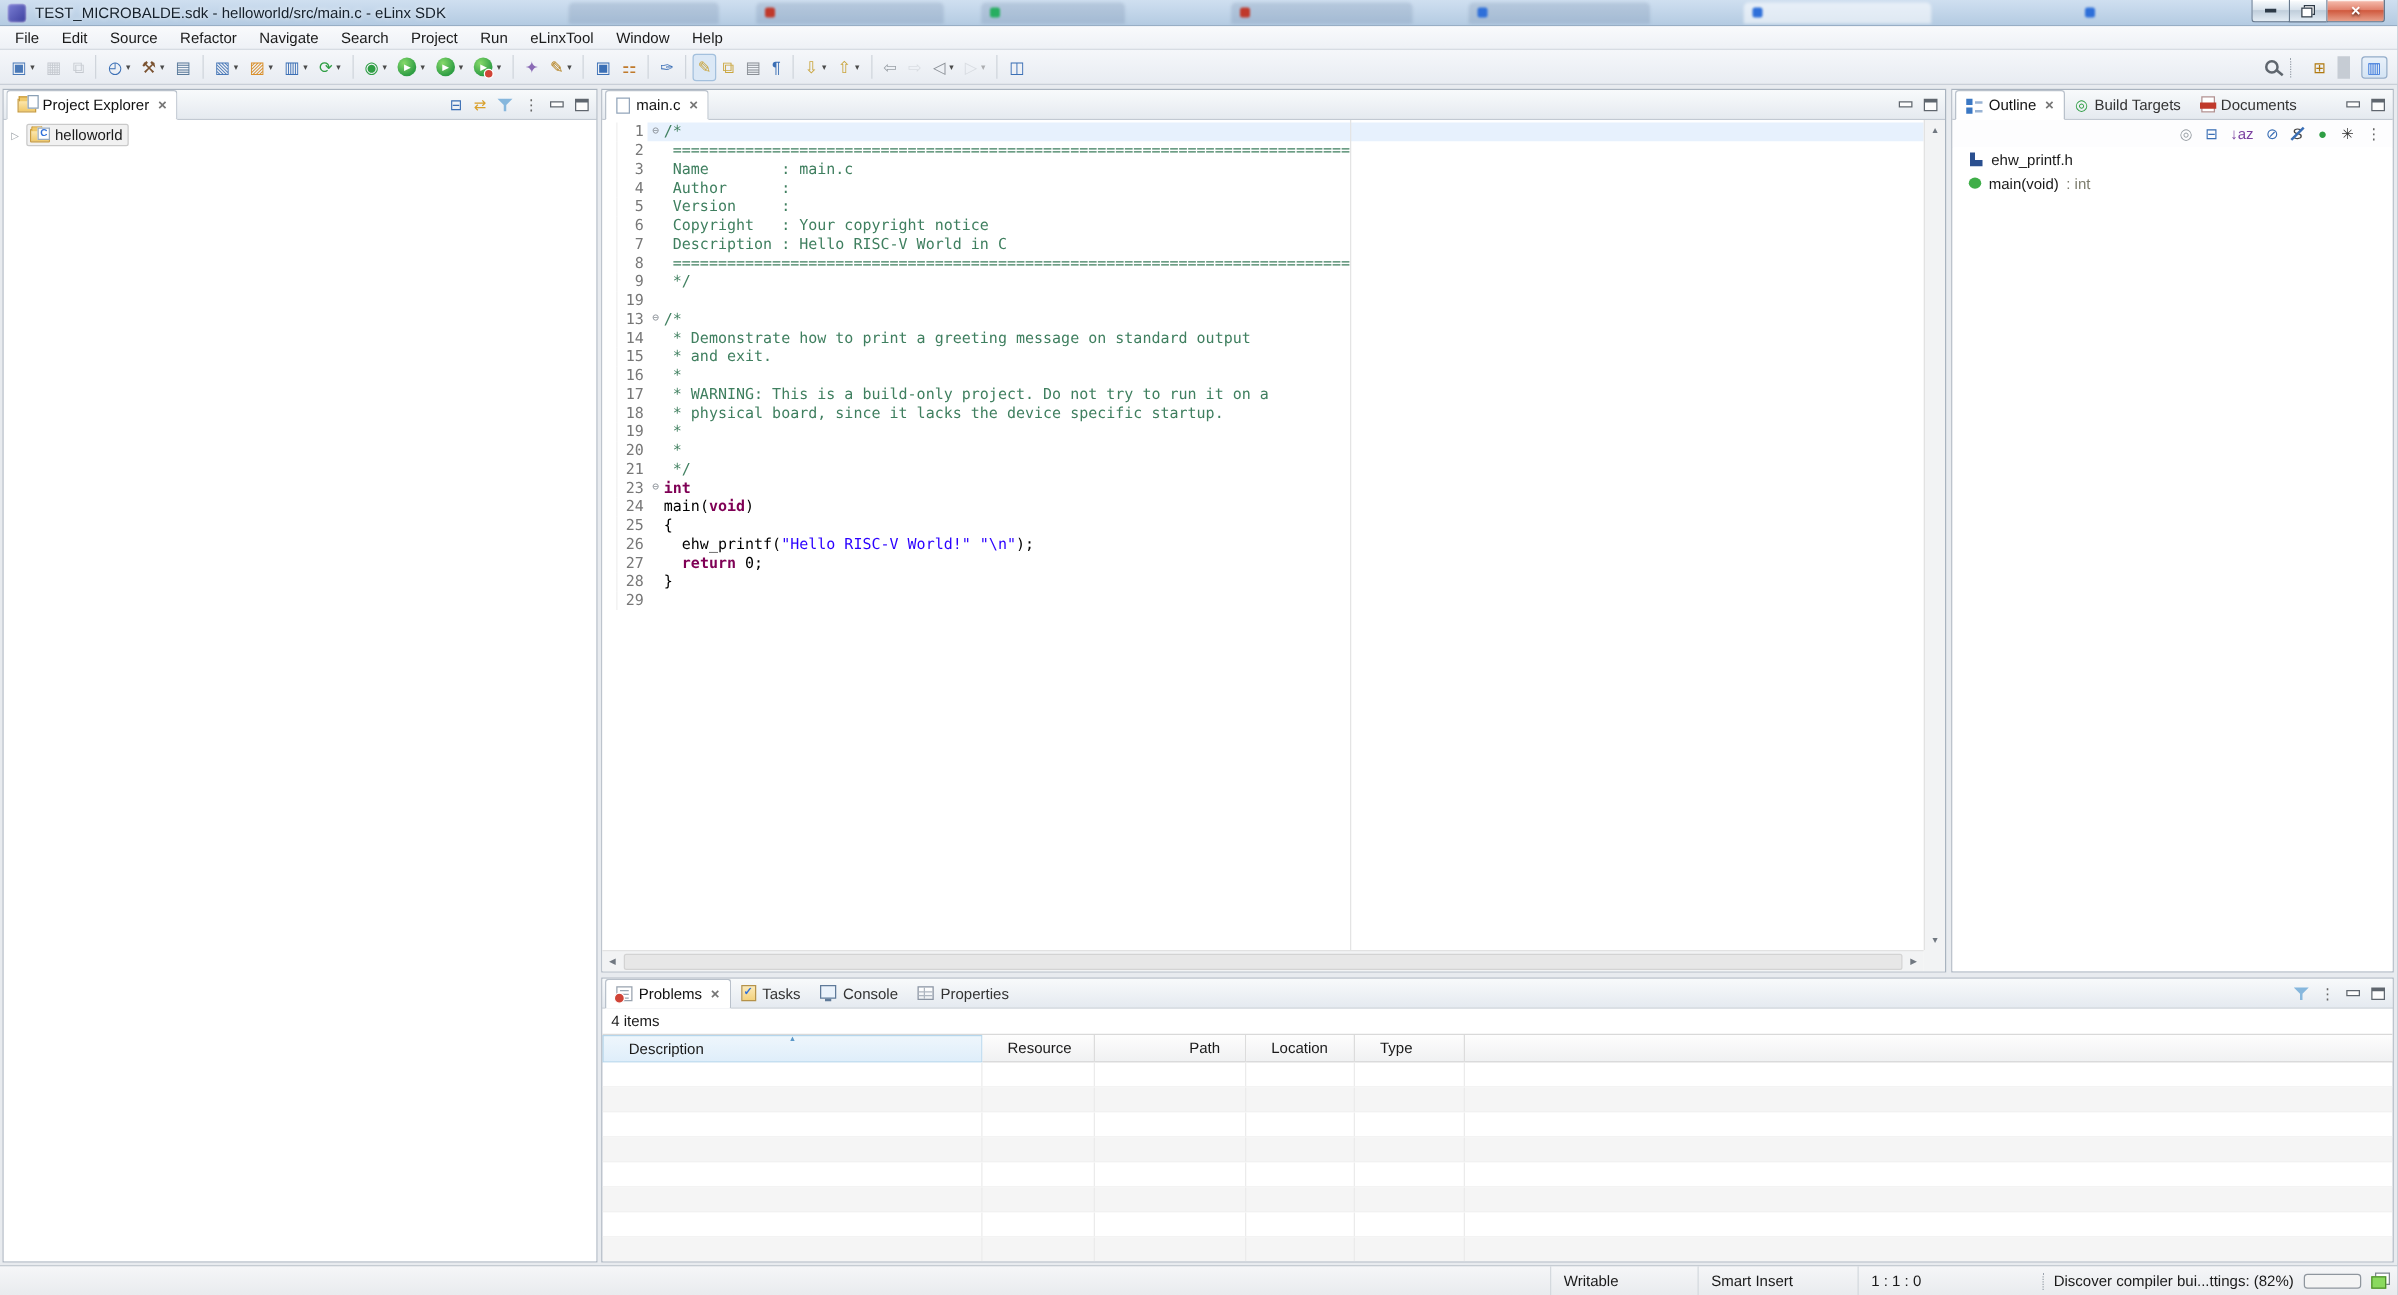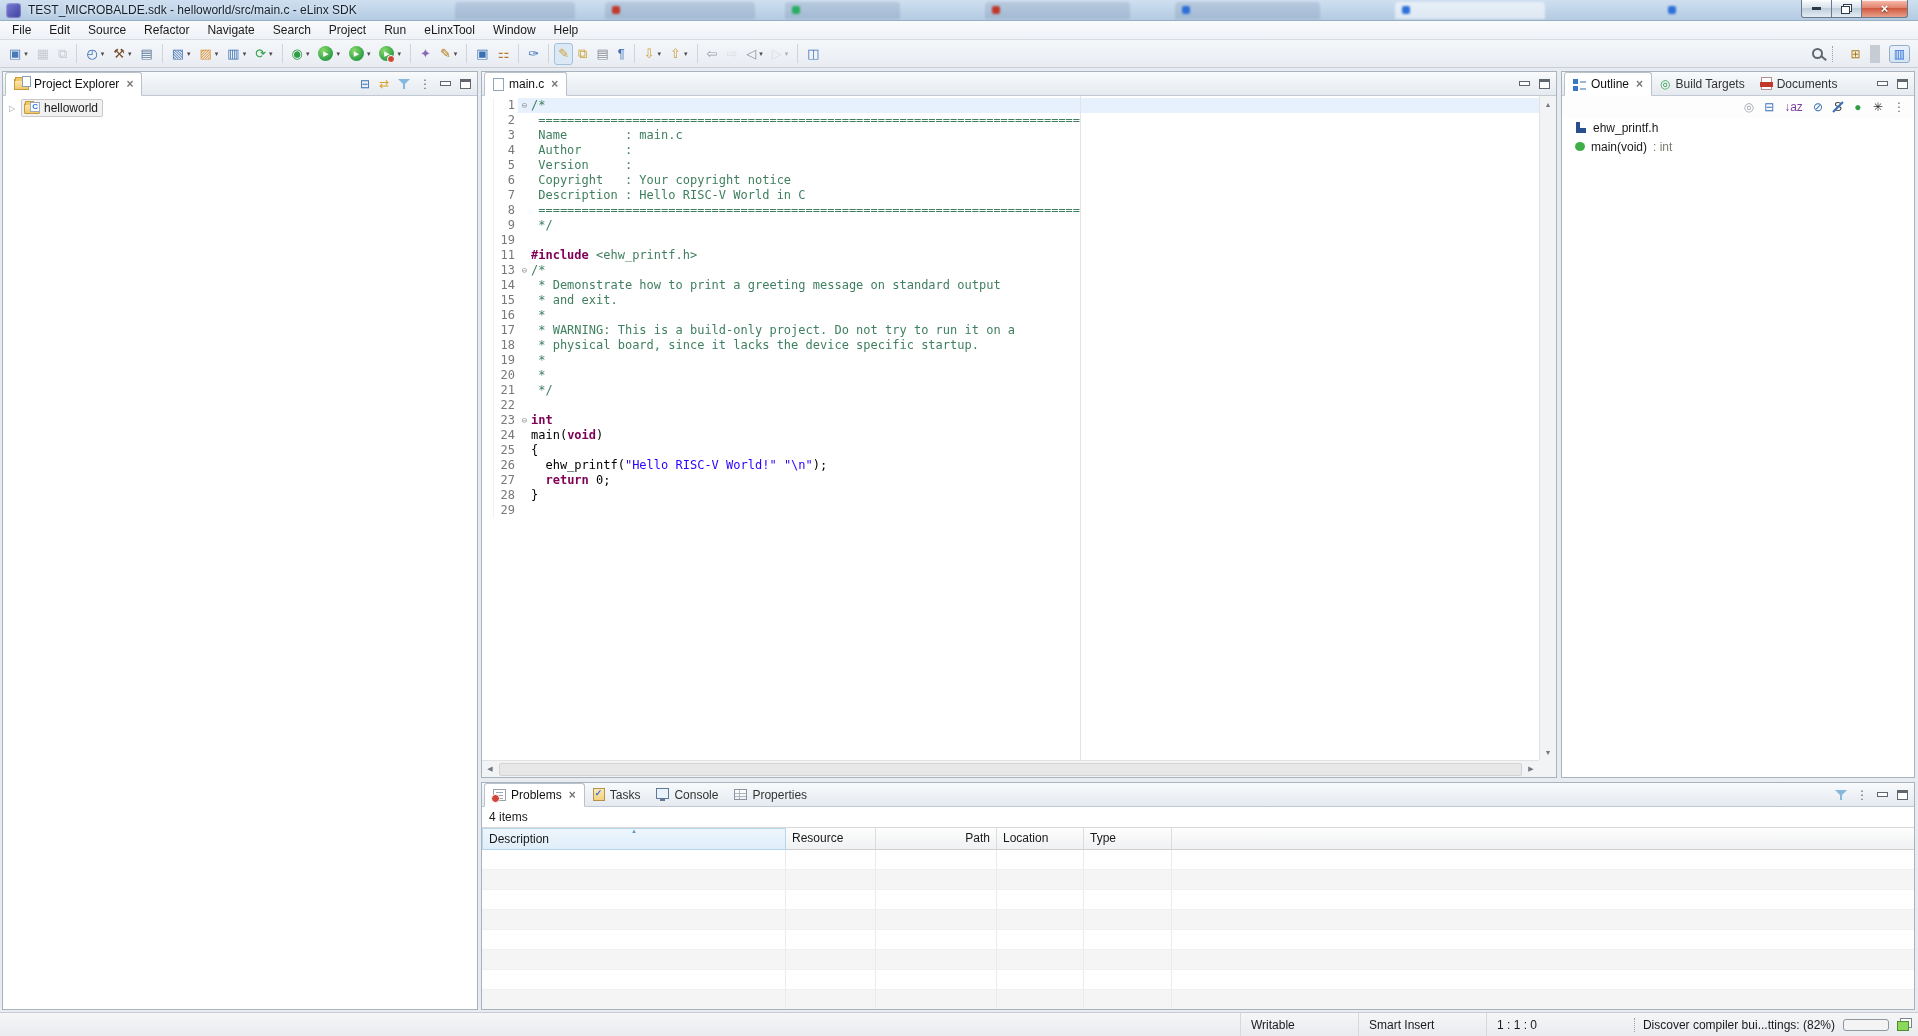--- a/index.html
+++ b/index.html
@@ -118,21 +118,21 @@
 .ic-outline{position:relative;width:13px;height:13px}
 .ic-outline::before{content:'';position:absolute;left:0;top:1px;width:5px;height:5px;background:#3b78c4;box-shadow:0 7px 0 #3b78c4}
 .ic-outline::after{content:'';position:absolute;left:7px;top:3px;width:6px;height:2px;background:#9ab4d4;box-shadow:0 7px 0 #9ab4d4}
 .ic-pdf{position:relative;width:11px;height:13px;background:#fff;border:1px solid #b09090}
 .ic-pdf::after{content:'';position:absolute;left:-2px;top:4px;right:-2px;height:5px;background:#c0392b}
 
 
 #bottom-panel{left:481px;top:782px;width:1434px;height:228px}
 #items-label{position:absolute;top:24px;left:0;right:0;height:21px;background:#fff;display:flex;align-items:center;padding-left:7px;border-bottom:1px solid #d9d9d9}
 #ptable-head{position:absolute;top:45px;left:0;right:0;height:22px;display:flex}
-.thcell{position:relative;background:linear-gradient(#fdfdfd,#f0f1f2);border-right:1px solid #dcdcdc;border-bottom:1px solid #cfcfcf;padding:3px 6px;overflow:hidden}
+.thcell{position:relative;background:linear-gradient(#fdfdfd,#f0f1f2);border-right:1px solid #dcdcdc;border-bottom:1px solid #cfcfcf;padding:3px 20px;overflow:hidden}
 .thcell.sorted{background:linear-gradient(#eef6fc,#dfeefa);border:1px solid #b5d6ec}
 .thcell.filler{flex:1;border-right:none}
 .sortarrow{position:absolute;top:-2px;left:50%;transform:translateX(-50%);font-size:7px;color:#5a98c8}
 #ptable-body{position:absolute;top:67px;left:0;right:0;bottom:0;overflow:hidden}
 .trow{display:flex;height:20px;background:#fff;border-bottom:1px solid #f0f0f0}
 .trow.alt{background:#f5f5f5}
 .tcell{border-right:1px solid #ebebeb;height:100%}
 .tcell.filler{flex:1;border-right:none}
 .ic-problems{position:relative;width:13px;height:12px;background:#fff;border:1px solid #98a2ae}
 .ic-problems::before{content:'';position:absolute;left:2px;top:2px;right:2px;height:1px;background:#9aa7b3;box-shadow:0 3px 0 #9aa7b3,0 6px 0 #9aa7b3}
@@ -385,31 +385,29 @@
             <div class="code-line cur"><span class="ann"></span><span class="ln">1</span><span class="rowbody"><span class="fold">⊖</span><span class="codetext"><span class="seg-cm">/*</span></span></span></div>
             <div class="code-line"><span class="ann"></span><span class="ln">2</span><span class="rowbody"><span class="fold"></span><span class="codetext"><span class="seg-cm"> ===========================================================================</span></span></span></div>
             <div class="code-line"><span class="ann"></span><span class="ln">3</span><span class="rowbody"><span class="fold"></span><span class="codetext"><span class="seg-cm"> Name        : main.c</span></span></span></div>
             <div class="code-line"><span class="ann"></span><span class="ln">4</span><span class="rowbody"><span class="fold"></span><span class="codetext"><span class="seg-cm"> Author      :</span></span></span></div>
             <div class="code-line"><span class="ann"></span><span class="ln">5</span><span class="rowbody"><span class="fold"></span><span class="codetext"><span class="seg-cm"> Version     :</span></span></span></div>
             <div class="code-line"><span class="ann"></span><span class="ln">6</span><span class="rowbody"><span class="fold"></span><span class="codetext"><span class="seg-cm"> Copyright   : Your copyright notice</span></span></span></div>
             <div class="code-line"><span class="ann"></span><span class="ln">7</span><span class="rowbody"><span class="fold"></span><span class="codetext"><span class="seg-cm"> Description : Hello RISC-V World in C</span></span></span></div>
             <div class="code-line"><span class="ann"></span><span class="ln">8</span><span class="rowbody"><span class="fold"></span><span class="codetext"><span class="seg-cm"> ===========================================================================</span></span></span></div>
             <div class="code-line"><span class="ann"></span><span class="ln">9</span><span class="rowbody"><span class="fold"></span><span class="codetext"><span class="seg-cm"> */</span></span></span></div>
             <div class="code-line"><span class="ann"></span><span class="ln">19</span><span class="rowbody"><span class="fold"></span><span class="codetext"></span></span></div>
-            <div class="code-line"><span class="ann"></span><span class="ln">11</span><span class="rowbody"><span class="fold"></span><span class="codetext"><span class="seg-kw">#include</span><span class="seg-pl"> </span><span class="seg-hdr">&lt;ehw_printf.h&gt;</span></span></span></div>
             <div class="code-line"><span class="ann"></span><span class="ln">13</span><span class="rowbody"><span class="fold">⊖</span><span class="codetext"><span class="seg-cm">/*</span></span></span></div>
             <div class="code-line"><span class="ann"></span><span class="ln">14</span><span class="rowbody"><span class="fold"></span><span class="codetext"><span class="seg-cm"> * Demonstrate how to print a greeting message on standard output</span></span></span></div>
             <div class="code-line"><span class="ann"></span><span class="ln">15</span><span class="rowbody"><span class="fold"></span><span class="codetext"><span class="seg-cm"> * and exit.</span></span></span></div>
             <div class="code-line"><span class="ann"></span><span class="ln">16</span><span class="rowbody"><span class="fold"></span><span class="codetext"><span class="seg-cm"> *</span></span></span></div>
             <div class="code-line"><span class="ann"></span><span class="ln">17</span><span class="rowbody"><span class="fold"></span><span class="codetext"><span class="seg-cm"> * WARNING: This is a build-only project. Do not try to run it on a</span></span></span></div>
             <div class="code-line"><span class="ann"></span><span class="ln">18</span><span class="rowbody"><span class="fold"></span><span class="codetext"><span class="seg-cm"> * physical board, since it lacks the device specific startup.</span></span></span></div>
             <div class="code-line"><span class="ann"></span><span class="ln">19</span><span class="rowbody"><span class="fold"></span><span class="codetext"><span class="seg-cm"> *</span></span></span></div>
             <div class="code-line"><span class="ann"></span><span class="ln">20</span><span class="rowbody"><span class="fold"></span><span class="codetext"><span class="seg-cm"> *</span></span></span></div>
             <div class="code-line"><span class="ann"></span><span class="ln">21</span><span class="rowbody"><span class="fold"></span><span class="codetext"><span class="seg-cm"> */</span></span></span></div>
-            <div class="code-line"><span class="ann"></span><span class="ln">22</span><span class="rowbody"><span class="fold"></span><span class="codetext"></span></span></div>
             <div class="code-line"><span class="ann"></span><span class="ln">23</span><span class="rowbody"><span class="fold">⊖</span><span class="codetext"><span class="seg-kw">int</span></span></span></div>
             <div class="code-line"><span class="ann"></span><span class="ln">24</span><span class="rowbody"><span class="fold"></span><span class="codetext"><span class="seg-fn">main</span><span class="seg-pl">(</span><span class="seg-kw">void</span><span class="seg-pl">)</span></span></span></div>
             <div class="code-line"><span class="ann"></span><span class="ln">25</span><span class="rowbody"><span class="fold"></span><span class="codetext"><span class="seg-pl">{</span></span></span></div>
             <div class="code-line"><span class="ann"></span><span class="ln">26</span><span class="rowbody"><span class="fold"></span><span class="codetext"><span class="seg-pl">  ehw_printf(</span><span class="seg-str">"Hello RISC-V World!"</span><span class="seg-pl"> </span><span class="seg-str">"\n"</span><span class="seg-pl">);</span></span></span></div>
             <div class="code-line"><span class="ann"></span><span class="ln">27</span><span class="rowbody"><span class="fold"></span><span class="codetext"><span class="seg-pl">  </span><span class="seg-kw">return</span><span class="seg-pl"> 0;</span></span></span></div>
             <div class="code-line"><span class="ann"></span><span class="ln">28</span><span class="rowbody"><span class="fold"></span><span class="codetext"><span class="seg-pl">}</span></span></span></div>
             <div class="code-line"><span class="ann"></span><span class="ln">29</span><span class="rowbody"><span class="fold"></span><span class="codetext"></span></span></div>
           </div>
       </div>
       <div class="vscroll">

